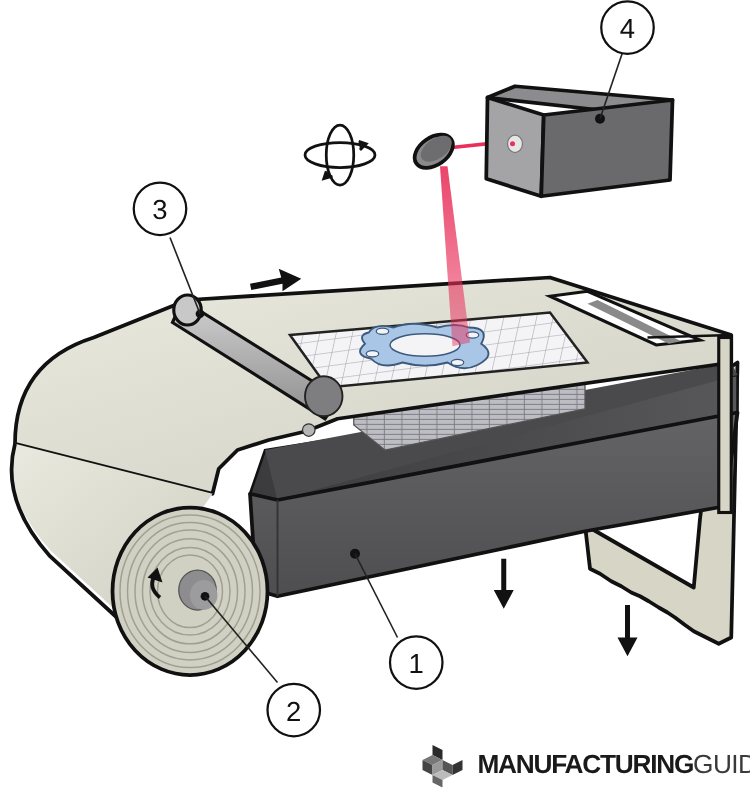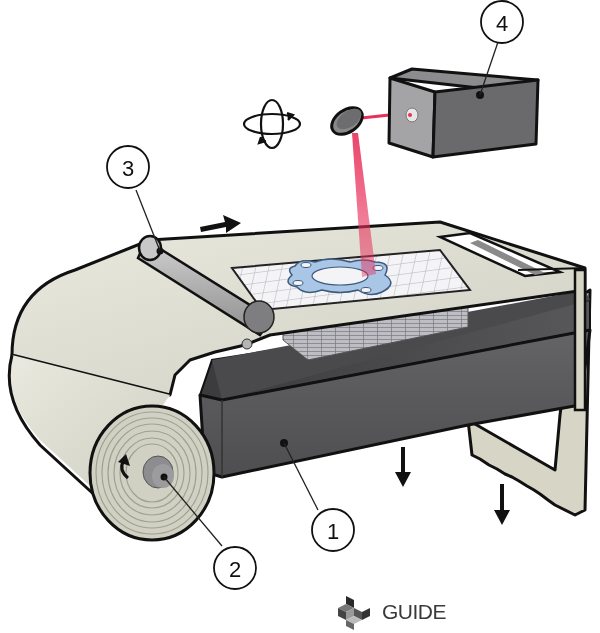--- a/index.html
+++ b/index.html
@@ -179,15 +179,16 @@
     <path d="M14 2 L22 6 L22 14 L14 10 Z" fill="#2a2a2a"></path>
     <path d="M14 10 L22 14 L14 18 L6 14 Z" fill="#777"></path>
     <path d="M6 14 L14 18 L14 26 L6 22 Z" fill="#444"></path>
     <path d="M14 18 L22 14 L22 22 L14 26 Z" fill="#999"></path>
     <path d="M22 14 L30 18 L30 26 L22 22 Z" fill="#555"></path>
     <path d="M22 22 L30 26 L22 30 L14 26 Z" fill="#bbb"></path>
     <path d="M30 18 L38 14 L38 22 L30 26 Z" fill="#333"></path>
     <path d="M14 26 L22 30 L22 36 L14 32 Z" fill="#666"></path>
   </svg>
   <div class="logo-text">
+    <span class="logo-bold">MANUFACTURING</span>
     <span class="logo-light">GUIDE</span>
   </div>
 </div>
 
 </body></html>

